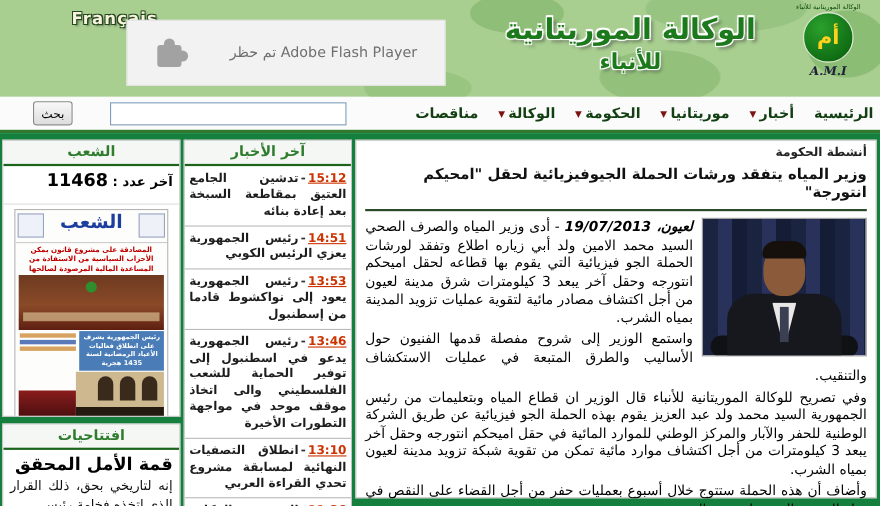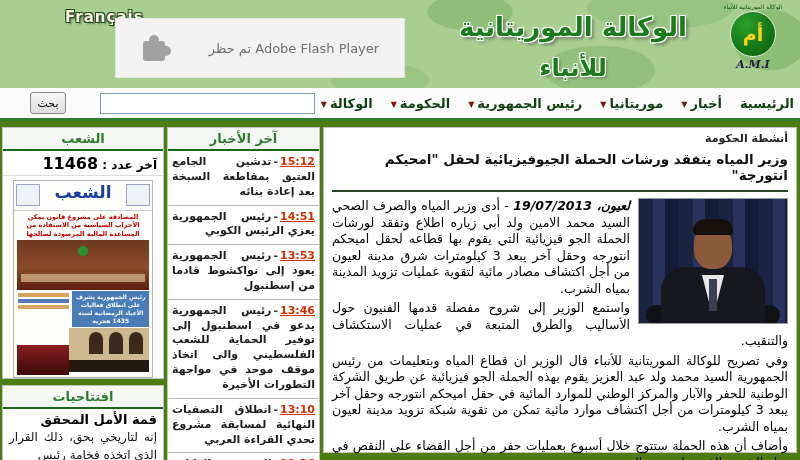--- a/index.html
+++ b/index.html
@@ -21,21 +21,21 @@
   .flash-box { position:absolute; top:18px; left:115px; width:290px; height:60px;
     background:#f2f2f2; border:1px solid #e3e3e3; display:flex; align-items:center; justify-content:center; gap:14px; }
   .puzzle { position:relative; width:30px; height:30px; }
   .puzzle .pz-body { position:absolute; left:2px; top:8px; width:22px; height:20px; background:#a2a2a2; border-radius:3px; }
   .puzzle .pz-nub-top { position:absolute; left:8px; top:2px; width:10px; height:10px; background:#a2a2a2; border-radius:50%; }
   .puzzle .pz-nub-right { position:absolute; right:0; top:13px; width:10px; height:10px; background:#a2a2a2; border-radius:50%; }
   .flash-text { font-size:13px; color:#6f6f6f; direction:ltr;margin-left:24px; }
   .site-title { position:absolute; top:12px; right:92px; width:270px; text-align:center; direction:rtl; }
   .site-title .t1 { font-size:26px; font-weight:bold; color:#1c7a1c;
     text-shadow:0 0 3px #fff, 1px 1px 0 #fff, -1px -1px 0 #fff, 1px -1px 0 #fff, -1px 1px 0 #fff, 3px 3px 3px rgba(40,40,40,.45); }
-  .site-title .t2 { font-size:24px; font-weight:bold; color:#1c7a1c; margin-top:12px;
+  .site-title .t2 { font-size:20px; font-weight:bold; color:#1c7a1c; margin-top:2px;
     text-shadow:0 0 3px #fff, 1px 1px 0 #fff, -1px -1px 0 #fff, 1px -1px 0 #fff, -1px 1px 0 #fff, 2px 2px 3px rgba(40,40,40,.45); }
   .logo { position:absolute; top:3px; right:10px; width:74px; text-align:center; cursor:pointer; }
   .logo-arc { font-size:6px; color:#0b4d0b; white-space:nowrap; overflow:hidden; width:74px; }
   .logo-circle { width:46px; height:46px; margin:1px auto 0; border-radius:50%;
     background:radial-gradient(circle at 35% 30%, #2aa02c, #0f6b12 75%); border:1px solid #dfe8d8;
     display:flex; align-items:center; justify-content:center; }
   .logo-circle span { color:#ffd21e; font-size:19px; font-weight:bold; line-height:1; }
   .logo-ami { font-family:"DejaVu Serif", serif; font-style:italic; font-weight:bold; font-size:11px; color:#20203c; margin-top:1px; }
 
   
@@ -45,32 +45,32 @@
   .nav-item { font-size:13px; font-weight:bold; color:#123f12; cursor:pointer; white-space:nowrap; }
   .nav-caret { font-size:8px; color:#7d1414; margin-right:3px; vertical-align:1px; }
   .search-area { position:absolute; top:4px; left:30px; display:flex; align-items:center; }
   .search-btn { width:36px; height:22px; font-size:11px; font-family:"DejaVu Sans", sans-serif;
     background:linear-gradient(#f8f8f8,#ddd); border:1px solid #8a8a8a; border-radius:3px; cursor:pointer; }
   .search-input { width:215px; height:21px; margin-left:34px; border:1px solid #7f9db9; background:#fff; font-size:12px; padding:0 4px; }
 
   .green-rule { position:absolute; top:118px; left:0; width:800px; height:3px; background:#2f7a2f; }
 
   
-  .content { position:absolute; top:121px; left:0; width:800px; height:339px; overflow:hidden; background:#4d7c0f; }
+  .content { position:absolute; top:121px; left:0; width:800px; height:339px; overflow:hidden; background:#15803d; }
   .box { background:#fff; border:1px solid #c3c3c3; }
   .box-head { display:block; text-align:center; font-size:13px; font-weight:bold; color:#2e7d2e;
     background:#f5f7f4; border-bottom:2px solid #1c641c; padding:3px 0; }
 
   .col-left { position:absolute; top:6px; left:2px; width:162px; }
   .col-mid  { position:absolute; top:6px; left:167px; width:153px; height:400px; }
   .col-right{ position:absolute; top:6px; left:323px; width:474px; height:326px; }
 
   
   .np-box { height:252px; overflow:hidden; }
-  .issue-line { direction:rtl; text-align:right; padding:3px 6px 2px; border-bottom:1px solid #ddd; color:#000; font-size:12px; font-weight:bold; }
+  .issue-line { direction:rtl; text-align:right; padding:3px 6px 12px; border-bottom:1px solid #ddd; color:#000; font-size:12px; font-weight:bold; }
   .issue-num { font-size:16px; }
   .paper-thumb { position:relative; width:140px; height:198px; margin:4px auto 0; border:1px solid #b5b5b5; background:#fdfdfb; overflow:hidden; cursor:pointer; direction:rtl; }
   .np-mast { position:relative; height:30px; border-bottom:1px solid #ccc; }
   .np-mast .mast-title { position:absolute; top:1px; left:0; right:0; text-align:center; font-size:17px; font-weight:bold; color:#1c3e9e; }
   .np-mini { position:absolute; top:3px; width:24px; height:22px; border:1px solid #9aa4c0; background:#eef1f8; }
   .np-mini.r { right:2px; } .np-mini.l { left:2px; }
   .np-red { font-size:6.5px; font-weight:bold; color:#c00000; text-align:center; line-height:1.3; padding:2px 3px 1px; }
   .np-photo1 { position:relative; height:50px; margin:1px 3px;
     background:linear-gradient(#5d3categorical,#5d351f) ; background:linear-gradient(#6e3a20 0%, #8a4a28 55%, #5e1f12 100%); }
   .np-photo1 .emblem { position:absolute; top:6px; left:50%; margin-left:-5px; width:10px; height:10px; border-radius:50%; background:#2f8f2f; }
@@ -80,21 +80,21 @@
   .np-sidecol { flex:1; }
   .np-sideline { height:4px; margin:2px 1px; background:#d8a360; }
   .np-sideline.b { background:#5a79b8; }
   .np-arches { position:relative; height:44px; margin:1px 3px 0; width:58%; float:right; background:#cdb88f; }
   .np-arches .arch { position:absolute; top:4px; width:14px; height:22px; background:#3a2a1c; border-radius:8px 8px 0 0; }
   .np-arches .a1{ right:6px; } .np-arches .a2{ right:26px; } .np-arches .a3{ right:46px; }
   .np-arches .crowd { position:absolute; bottom:0; left:0; right:0; height:12px; background:#241a10; }
   .np-photo2 { position:absolute; bottom:2px; left:3px; width:52px; height:30px; background:linear-gradient(#8a1d1d,#3c0a0a); }
 
   .ed-box { margin-top:6px; height:120px; overflow:hidden; }
-  .ed-title { direction:rtl; text-align:right; font-size:13px; font-weight:bold; color:#000; padding:3px 6px 1px; }
+  .ed-title { direction:rtl; text-align:right; font-size:16px; font-weight:bold; color:#000; padding:3px 6px 1px; }
   .ed-text { direction:rtl; text-align:justify; font-size:12px; color:#111; line-height:1.5; padding:0 6px; }
 
   
   .news-list { list-style:none; direction:rtl; }
   .news-item { font-size:11px; font-weight:bold; color:#1d1d1d; line-height:1.35;
     text-align:justify; padding:4px 4px 5px; border-bottom:1px solid #b9b9b9; }
   .news-time { color:#cc3300; text-decoration:underline; cursor:pointer; white-space:nowrap; }
   .news-sep { color:#333; padding:0 2px; }
   .news-text { cursor:pointer; }
 
@@ -150,21 +150,20 @@
         </div>
       <div class="logo-ami">A.M.I</div>
     </div>
   </header>
 
   <nav class="nav-bar">
     <div class="nav-items">
       <span class="nav-item"><span>الرئيسية</span></span>
       <span class="nav-item"><span>أخبار</span><span class="nav-caret">▼</span></span>
       <span class="nav-item"><span>موريتانيا</span><span class="nav-caret">▼</span></span>
-      <span class="nav-item"><span>رئيس الجمهورية</span><span class="nav-caret">▼</span></span>
       <span class="nav-item"><span>الحكومة</span><span class="nav-caret">▼</span></span>
       <span class="nav-item"><span>الوكالة</span><span class="nav-caret">▼</span></span>
       <span class="nav-item"><span>مناقصات</span></span>
     </div>
     <div class="search-area">
       <button class="search-btn">بحث</button>
       <input class="search-input" type="text" style="">
     </div>
   </nav>
   <div class="green-rule"></div>

